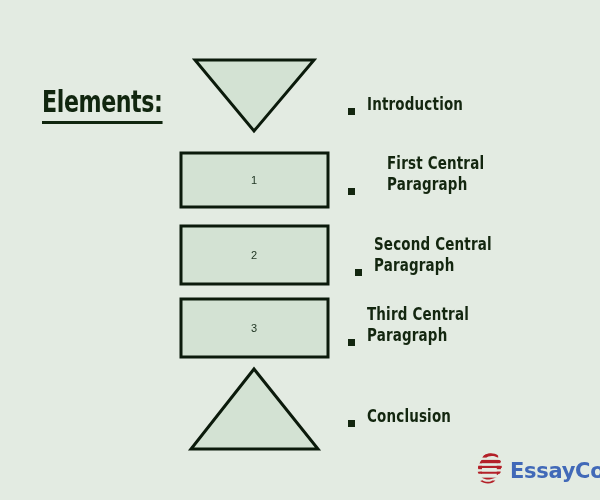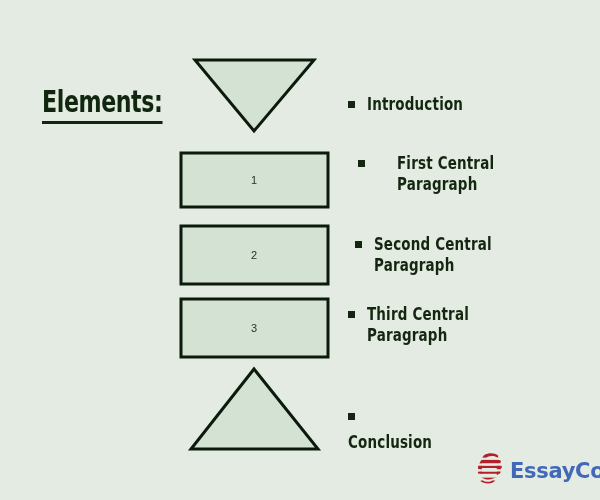--- a/index.html
+++ b/index.html
@@ -58,21 +58,21 @@
     font-family: "Liberation Sans", sans-serif;
     text-align: center;
     width: 40px;
     font-weight: normal;
   }
 
   
   .bullet-item {
     position: absolute;
     display: flex;
-    align-items: flex-start;
+    align-items: flex-end;
     gap: 12px;
   }
   .bullet-marker {
     width: 7px;
     height: 7px;
     background: #13260f;
     margin-top: 7px;
     flex: 0 0 auto;
   }
   .bullet-text {
@@ -132,39 +132,39 @@
 
   <div class="box-number" style="left:234px; top:174px;">1</div>
   <div class="box-number" style="left:234px; top:249px;">2</div>
   <div class="box-number" style="left:234px; top:322px;">3</div>
 
   <div class="bullet-item" style="left:348px; top:94px;">
     <span class="bullet-marker"></span>
     <span class="bullet-text">Introduction</span>
   </div>
 
-  <div class="bullet-item" style="left:358px; top:153px;gap:32px;">
+  <div class="bullet-item" style="left:348px; top:153px;gap:32px;">
     <span class="bullet-marker"></span>
     <span class="bullet-text">First Central
 Paragraph</span>
   </div>
 
   <div class="bullet-item" style="left:355px; top:234px;">
     <span class="bullet-marker"></span>
     <span class="bullet-text">Second Central
 Paragraph</span>
   </div>
 
   <div class="bullet-item" style="left:348px; top:304px;">
     <span class="bullet-marker"></span>
     <span class="bullet-text">Third Central
 Paragraph</span>
   </div>
 
-  <div class="bullet-item" style="left:348px; top:406px;flex-direction:column;">
+  <div class="bullet-item" style="left:348px; top:406px;">
     <span class="bullet-marker"></span>
     <span class="bullet-text">Conclusion</span>
   </div>
 
   <div id="logo">
     <span id="logo-mark">
       <svg width="30" height="34" viewBox="0 0 30 34" xmlns="http://www.w3.org/2000/svg">
         <g fill="#b32028">
           <path d="M24.2 4.2c-3.4-2.6-8.6-3.4-12.6-1.6-2.0 0.9-3.3 2.4-3.3 4.0 0 0.9 0.4 1.7 1.1 2.4l3.4 0c-0.5-0.5-0.8-1.1-0.8-1.7 0-1.1 0.9-2.1 2.4-2.7 2.6-1.1 6.2-0.7 8.7 0.8 0.4 0.2 0.7 0.5 1.1 0.8z"></path>
           <path d="M27.0 9.0c-1.2-0.9-2.6-1.6-4.1-2.0l-13.7 0c-1.2 0.6-2.2 1.4-2.8 2.4-0.4 0.6-0.6 1.3-0.6 2.0l20.3 0c0.4-0.8 0.7-1.6 0.9-2.4z"></path>

